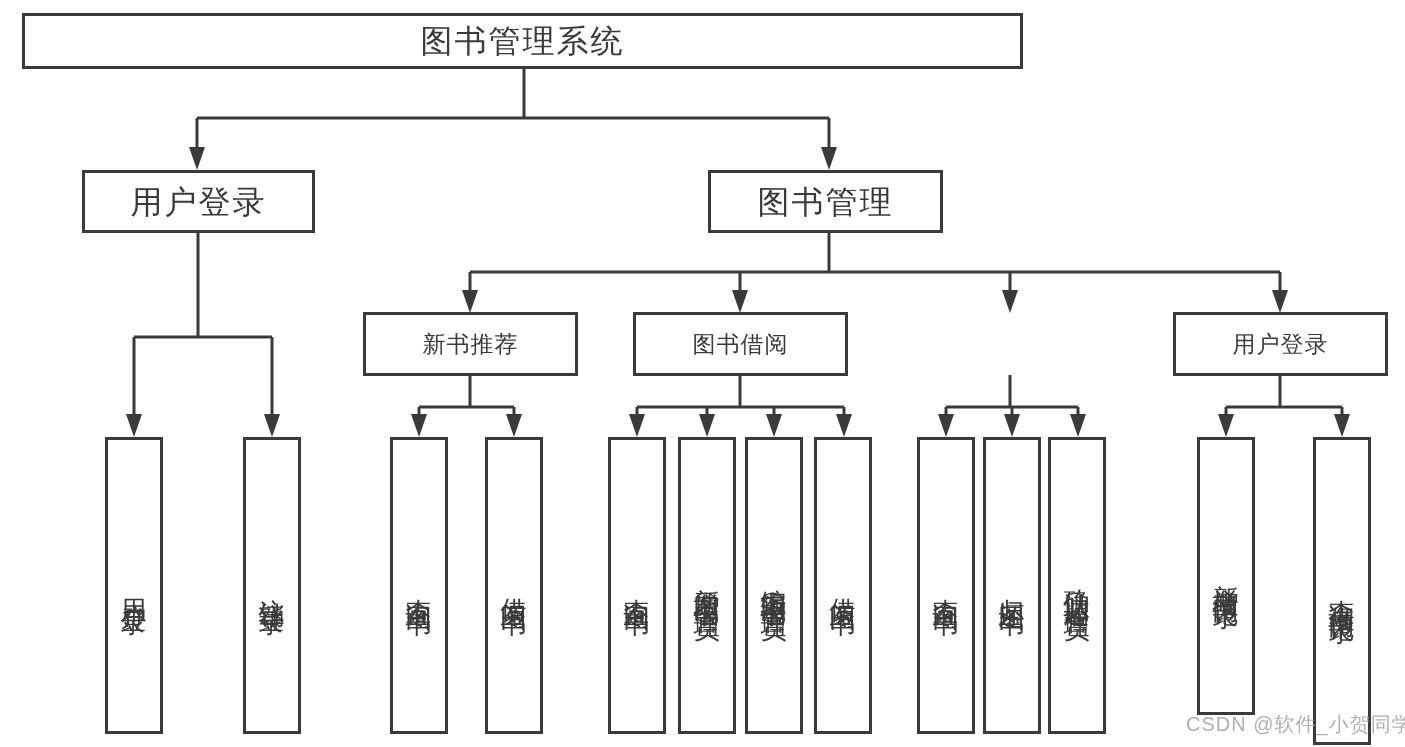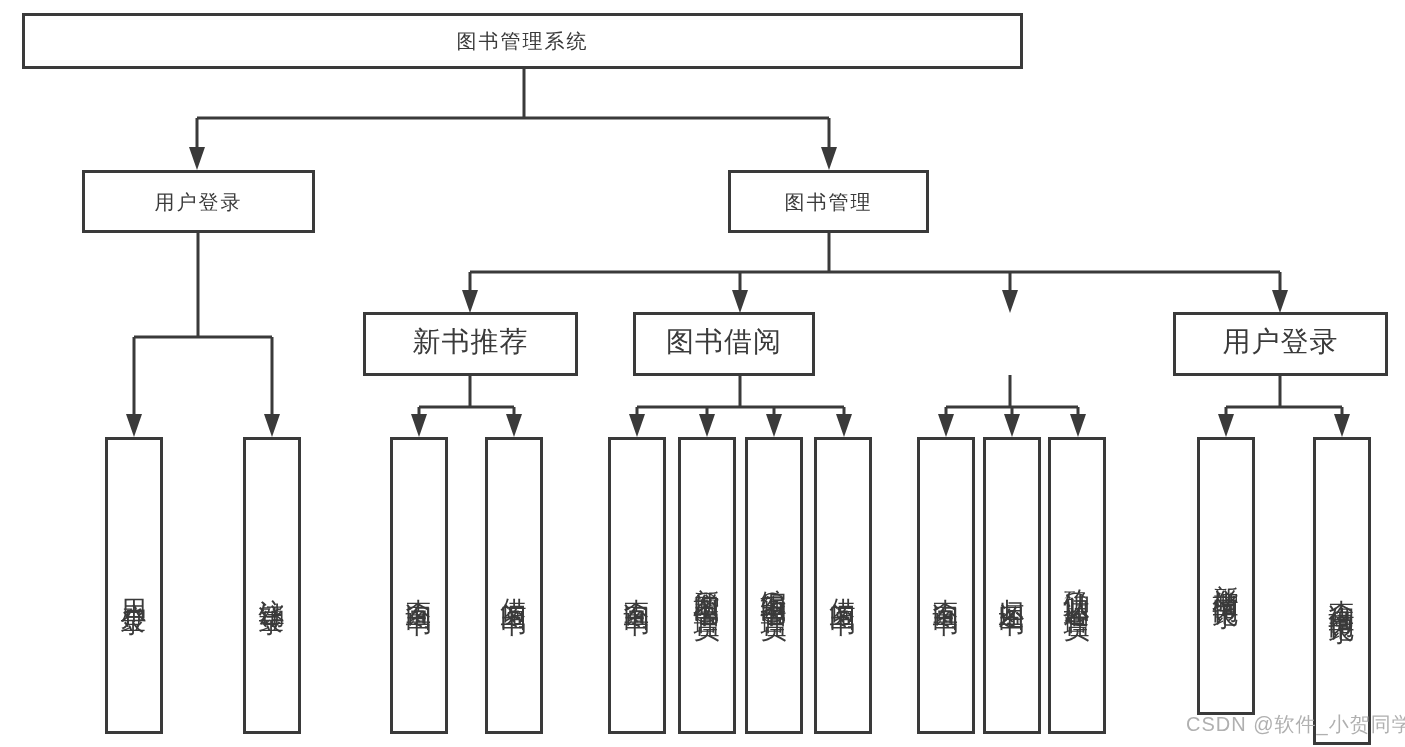--- a/index.html
+++ b/index.html
@@ -15,22 +15,22 @@
     color:var(--text);
   }
   .canvas{position:absolute;left:0;top:0;width:1405px;height:747px;background:var(--bg);}
   svg.connectors{position:absolute;left:0;top:0;z-index:1;}
   .node{
     position:absolute;z-index:2;background:#fff;
     border:3px solid var(--line);box-sizing:border-box;
     display:flex;align-items:center;justify-content:center;
     text-align:center;
   }
-  .hlabel{font-size:20px;letter-spacing:2px;line-height:1;white-space:nowrap;}
-  .l3 .hlabel{font-size:28px;letter-spacing:1px;font-family:Liberation Mono, monospace;}
+  .hlabel{font-size:32px;letter-spacing:2px;line-height:1;white-space:nowrap;}
+  .l3 .hlabel{font-size:23px;letter-spacing:1px;}
   .leaf{
     width:58px;top:437px;height:297px;
   }
   .leaf .vlabel{
     writing-mode:vertical-lr;
     font-size:26px;letter-spacing:4px;line-height:1;
     white-space:nowrap;
   }
   .watermark{
     position:absolute;z-index:3;left:1186px;top:711px;
@@ -79,28 +79,28 @@
     <polygon points="1334,414 1350,414 1342,437" fill="#3a3a3a"></polygon>
   </svg>
 
   <div class="node" style="left:22px;top:13px;width:1001px;height:56px">
     <span class="hlabel">图书管理系统</span>
   </div>
 
   <div class="node" style="left:82px;top:170px;width:233px;height:63px">
     <span class="hlabel">用户登录</span>
   </div>
-  <div class="node" style="left:728px;top:170px;width:201px;height:63px">
+  <div class="node" style="left:708px;top:170px;width:235px;height:63px">
     <span class="hlabel">图书管理</span>
   </div>
 
   <div class="node l3" style="left:363px;top:312px;width:215px;height:64px">
     <span class="hlabel">新书推荐</span>
   </div>
-  <div class="node l3" style="left:633px;top:312px;width:182px;height:64px">
+  <div class="node l3" style="left:633px;top:312px;width:215px;height:64px">
     <span class="hlabel">图书借阅</span>
   </div>
   <div class="node l3" style="left:1173px;top:312px;width:215px;height:64px">
     <span class="hlabel">用户登录</span>
   </div>
 
   <div class="node leaf" style="left:105px">
     <span class="vlabel">用户登录</span>
   </div>
   <div class="node leaf" style="left:243px">

